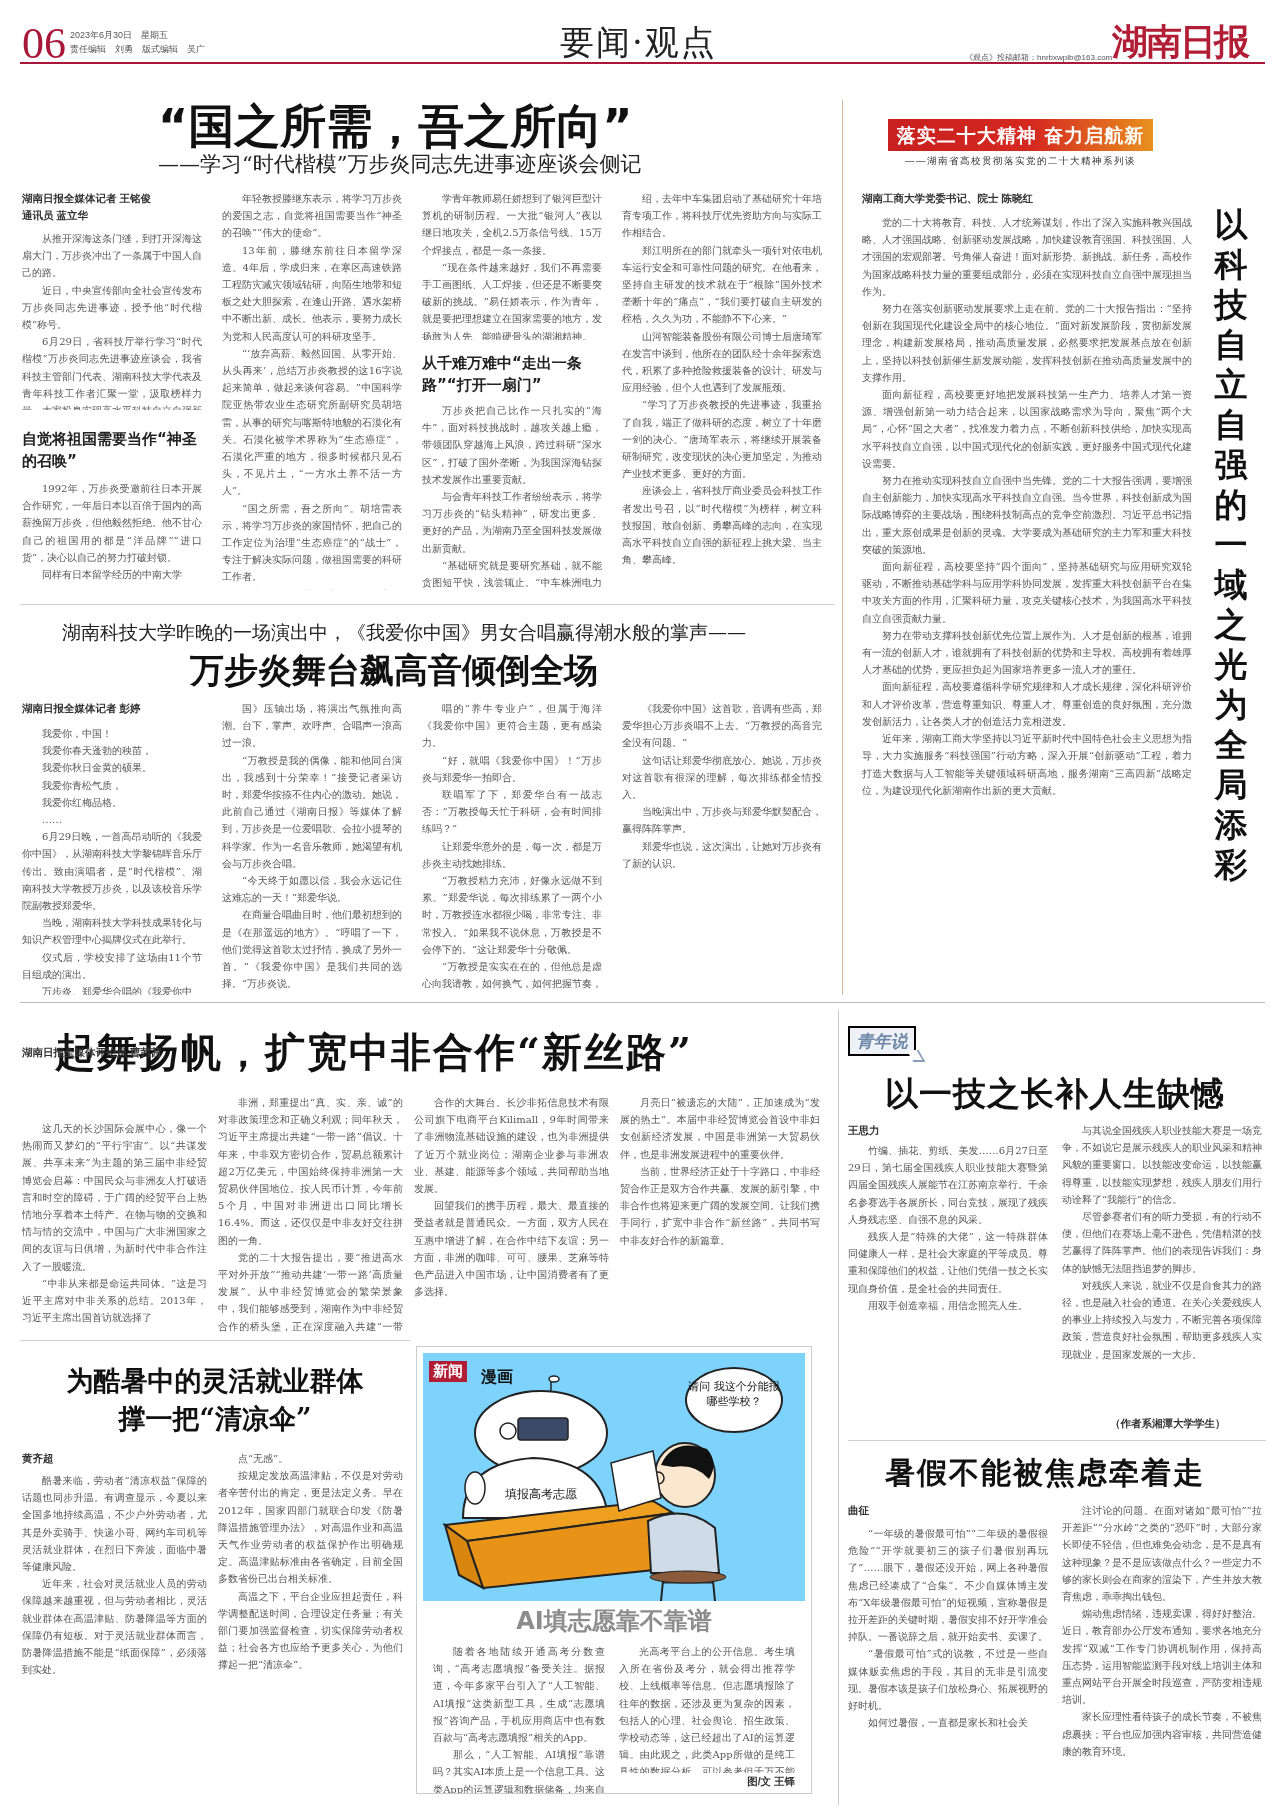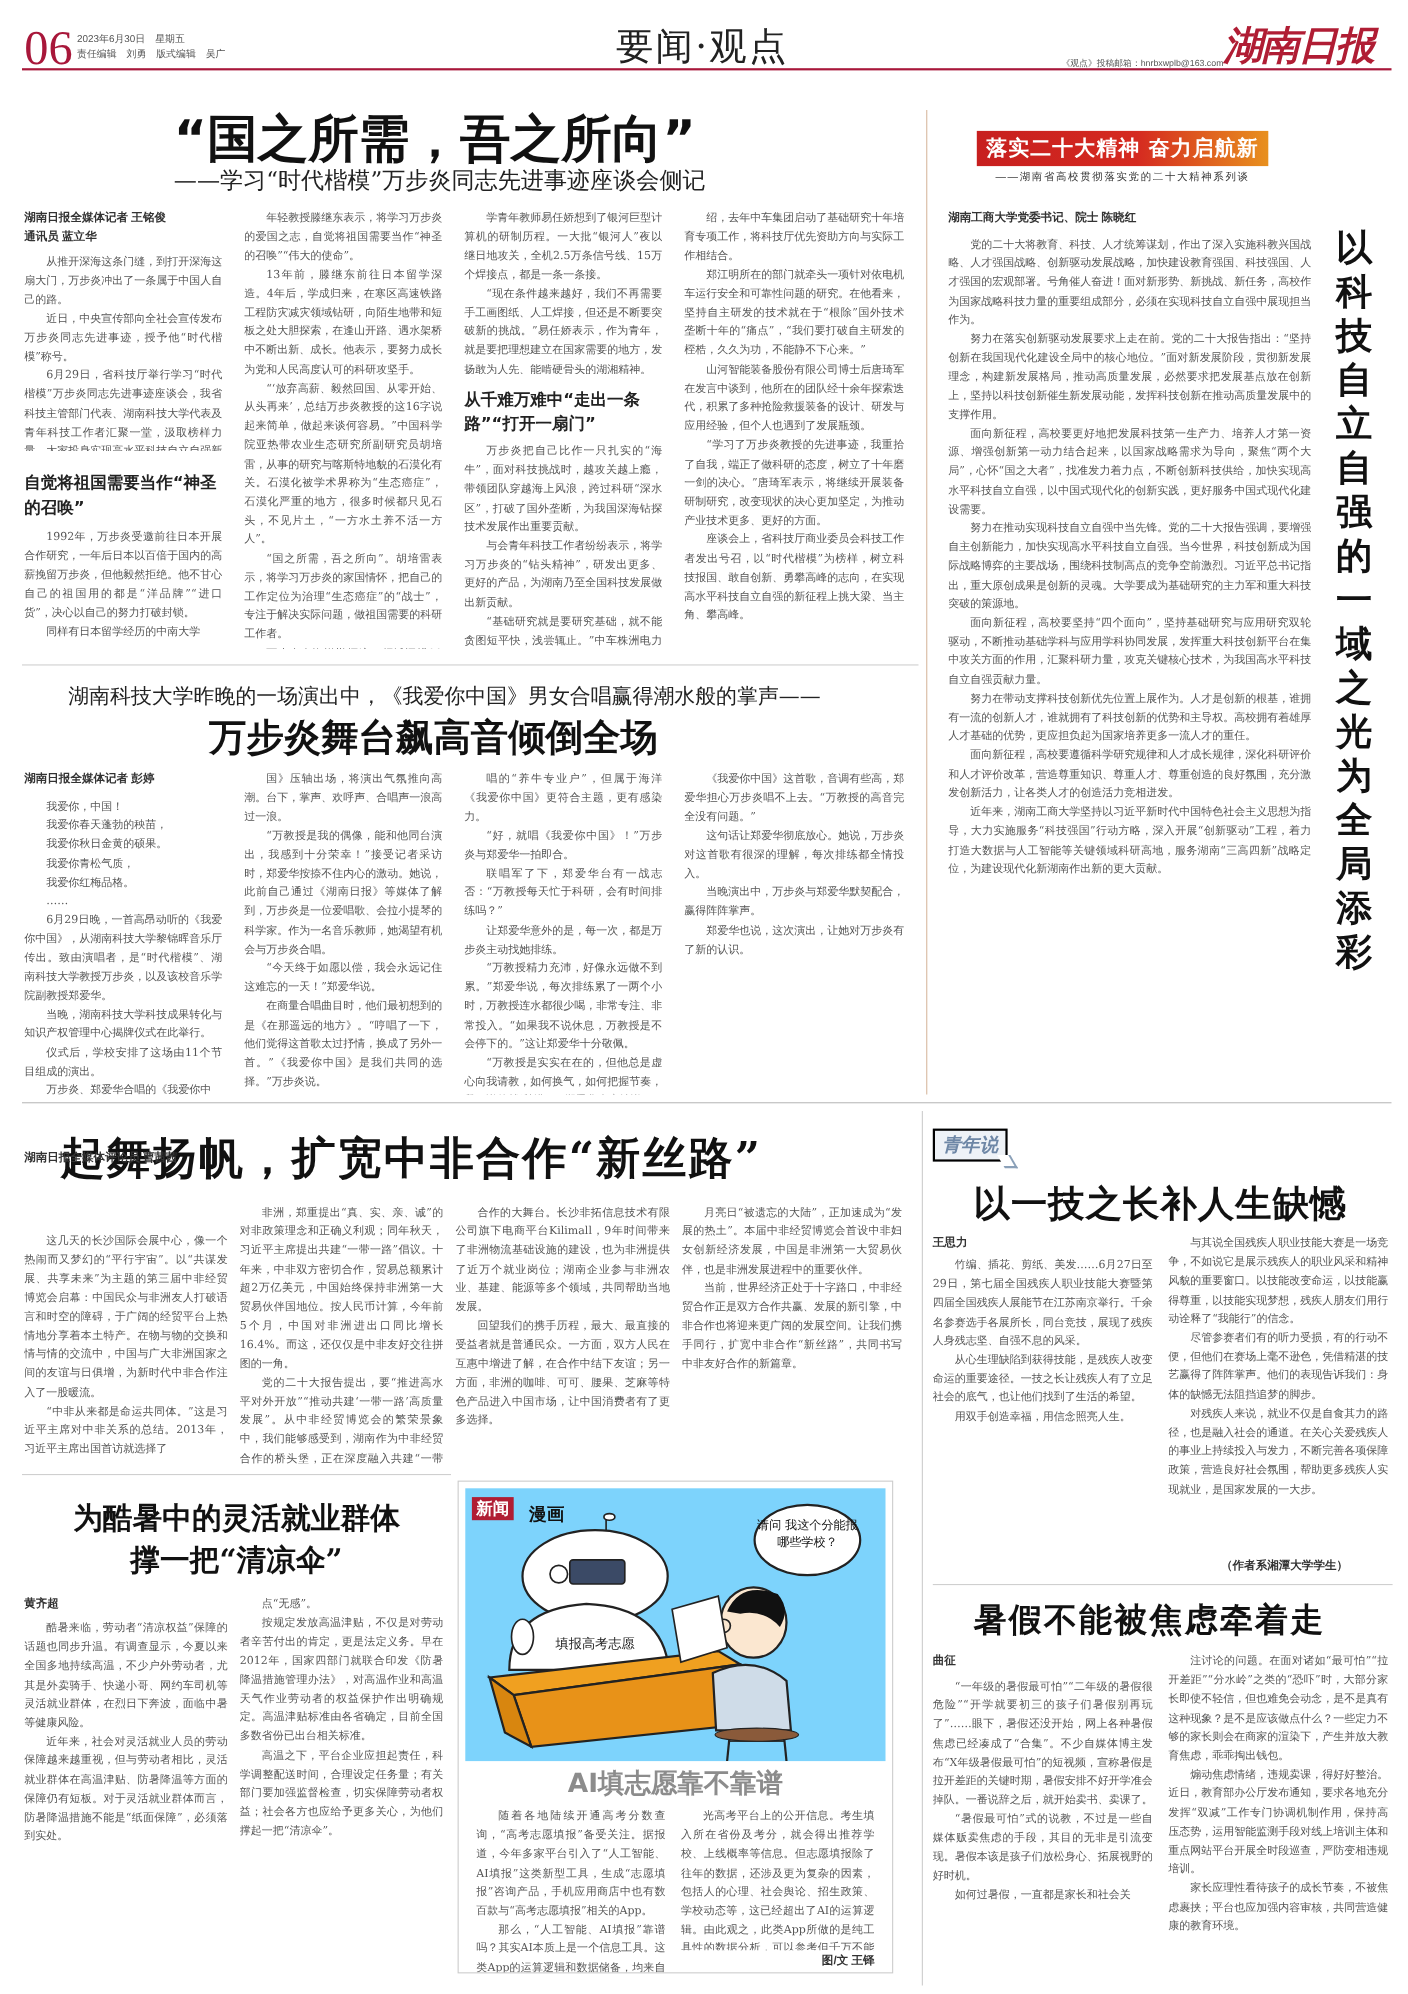--- a/index.html
+++ b/index.html
@@ -4,21 +4,21 @@
 <style>
   * { box-sizing: border-box; margin: 0; padding: 0; }
   body { width: 1280px; height: 1813px; background: #ffffff; font-family: "DejaVu Serif", "Liberation Serif", serif; color: #333; position: relative; overflow: hidden; }
   .abs { position: absolute; }
 
   
   .page-num { left: 22px; top: 22px; font-family: "Liberation Serif", serif; font-size: 44px; color: #a8173a; line-height: 44px; }
   .meta { left: 70px; top: 28px; font-family: "Liberation Sans", sans-serif; font-size: 9px; color: #555; line-height: 14px; }
   .section-title { left: 560px; top: 20px; font-family: "DejaVu Serif", serif; font-weight: normal; font-size: 34px; color: #222; letter-spacing: 2px; }
   .mailbox { left: 965px; top: 52px; font-family: "Liberation Sans", sans-serif; font-size: 8px; color: #555; }
-  .logo { left: 1112px; top: 18px; font-family: "DejaVu Serif", serif; font-style: italic; font-weight: bold; font-size: 36px; color: #b01d34; letter-spacing: -2px; }
+  .logo { left: 1112px; top: 18px; font-family: "DejaVu Serif", serif; font-weight: bold; font-size: 36px; color: #b01d34; letter-spacing: -2px; }
   .masthead-rule { left: 20px; top: 62px; width: 1245px; height: 2px; background: #a8173a; }
 
   
   .hl-big { font-family: "DejaVu Sans", sans-serif; font-weight: bold; color: #111; white-space: nowrap; }
   .hl-serif { font-family: "DejaVu Serif", serif; font-weight: bold; color: #111; white-space: nowrap; }
   .subhl { font-family: "DejaVu Serif", serif; color: #222; white-space: nowrap; }
   .byline { font-family: "Liberation Sans", sans-serif; font-weight: bold; font-size: 10.5px; color: #333; line-height: 17px; }
   .subhead { font-family: "DejaVu Sans", sans-serif; font-weight: bold; font-size: 15px; color: #222; line-height: 22px; }
 
   .col { font-size: 10px; line-height: 17.2px; color: #555; text-align: justify; overflow: hidden; }
@@ -200,21 +200,21 @@
   <p>月亮日“被遗忘的大陆”，正加速成为“发展的热土”。本届中非经贸博览会首设中非妇女创新经济发展，中国是非洲第一大贸易伙伴，也是非洲发展进程中的重要伙伴。</p>
   <p>当前，世界经济正处于十字路口，中非经贸合作正是双方合作共赢、发展的新引擎，中非合作也将迎来更广阔的发展空间。让我们携手同行，扩宽中非合作“新丝路”，共同书写中非友好合作的新篇章。</p>
 </div>
 
 <div class="abs vrule" style="left:838px;top:1010px;height:795px;background:#ccc;"></div>
 <div class="abs youth-badge">青年说</div>
 <div class="abs hl-serif" style="left:885px;top:1072px;font-size:33px;letter-spacing:1px;">以一技之长补人生缺憾</div>
 <div class="abs byline" style="left:848px;top:1122px;">王思力</div>
 <div class="abs col" style="left:848px;top:1142px;width:200px;height:260px;">
   <p>竹编、插花、剪纸、美发……6月27日至29日，第七届全国残疾人职业技能大赛暨第四届全国残疾人展能节在江苏南京举行。千余名参赛选手各展所长，同台竞技，展现了残疾人身残志坚、自强不息的风采。</p>
-  <p>从心生理缺陷到获得技能，是残疾人改变命运的重要途径。一技之长让残疾人有了立足社会的底气，也让他们找到了生活的希望。</p>
+  <p>残疾人是“特殊的大佬”，这一特殊群体同健康人一样，是社会大家庭的平等成员。尊重和保障他们的权益，让他们凭借一技之长实现自身价值，是全社会的共同责任。</p>
   <p>用双手创造幸福，用信念照亮人生。</p>
 </div>
 <div class="abs col" style="left:1062px;top:1122px;width:200px;height:280px;">
   <p>与其说全国残疾人职业技能大赛是一场竞争，不如说它是展示残疾人的职业风采和精神风貌的重要窗口。以技能改变命运，以技能赢得尊重，以技能实现梦想，残疾人朋友们用行动诠释了“我能行”的信念。</p>
   <p>尽管参赛者们有的听力受损，有的行动不便，但他们在赛场上毫不逊色，凭借精湛的技艺赢得了阵阵掌声。他们的表现告诉我们：身体的缺憾无法阻挡追梦的脚步。</p>
   <p>对残疾人来说，就业不仅是自食其力的路径，也是融入社会的通道。在关心关爱残疾人的事业上持续投入与发力，不断完善各项保障政策，营造良好社会氛围，帮助更多残疾人实现就业，是国家发展的一大步。</p>
 </div>
 <div class="abs byline" style="left:1110px;top:1415px;">（作者系湘潭大学学生）</div>
 
 <div class="abs hrule" style="left:20px;top:1340px;width:390px;"></div>

